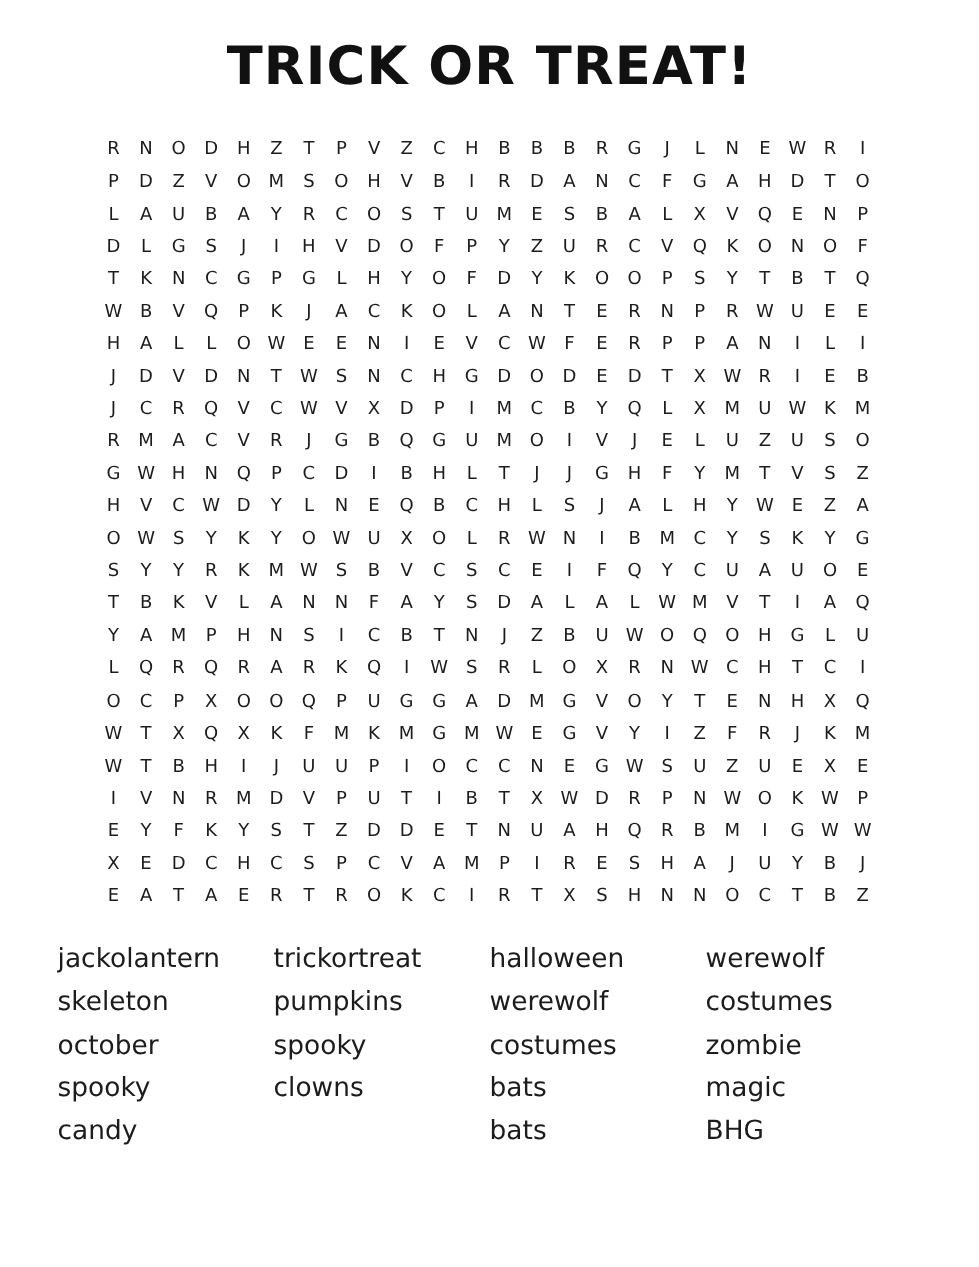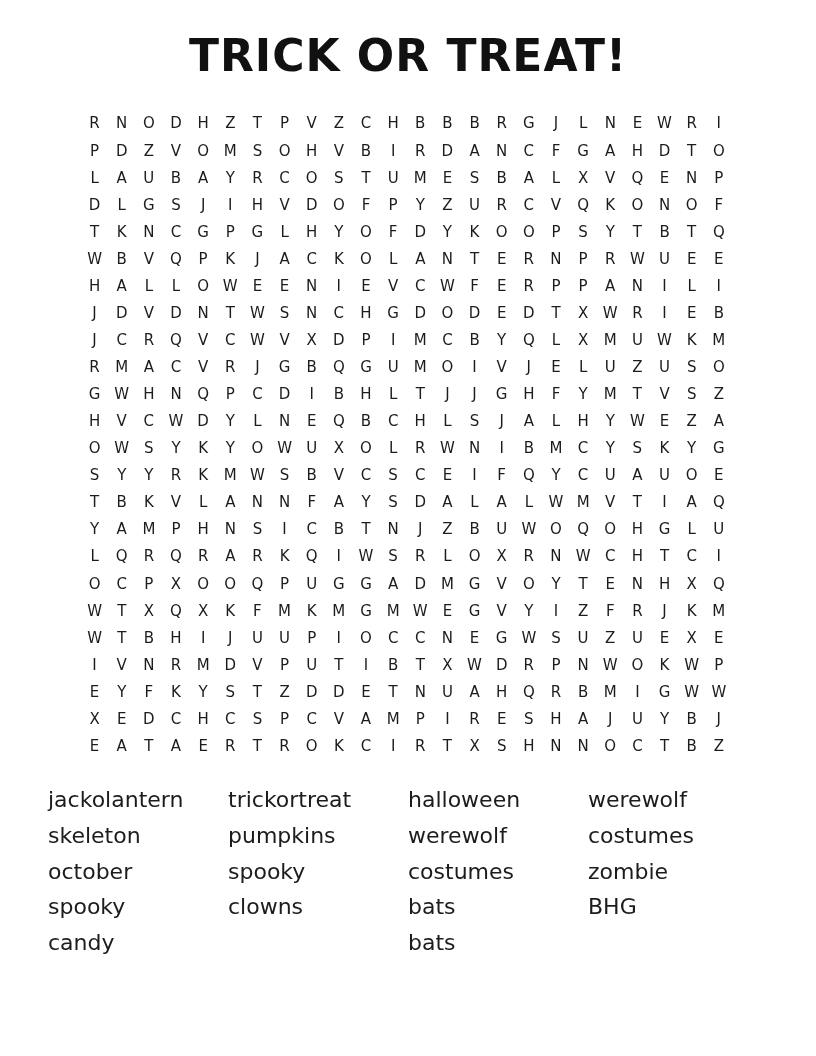--- a/index.html
+++ b/index.html
@@ -664,16 +664,17 @@
         <div class="word">halloween</div>
         <div class="word">werewolf</div>
         <div class="word">costumes</div>
         <div class="word">bats</div>
         <div class="word">bats</div>
       </div>
       <div class="word-col">
         <div class="word">werewolf</div>
         <div class="word">costumes</div>
         <div class="word">zombie</div>
+        <div class="word">magic</div>
         <div class="word">BHG</div>
       </div>
     </div>
 </div>
 
 </body></html>

